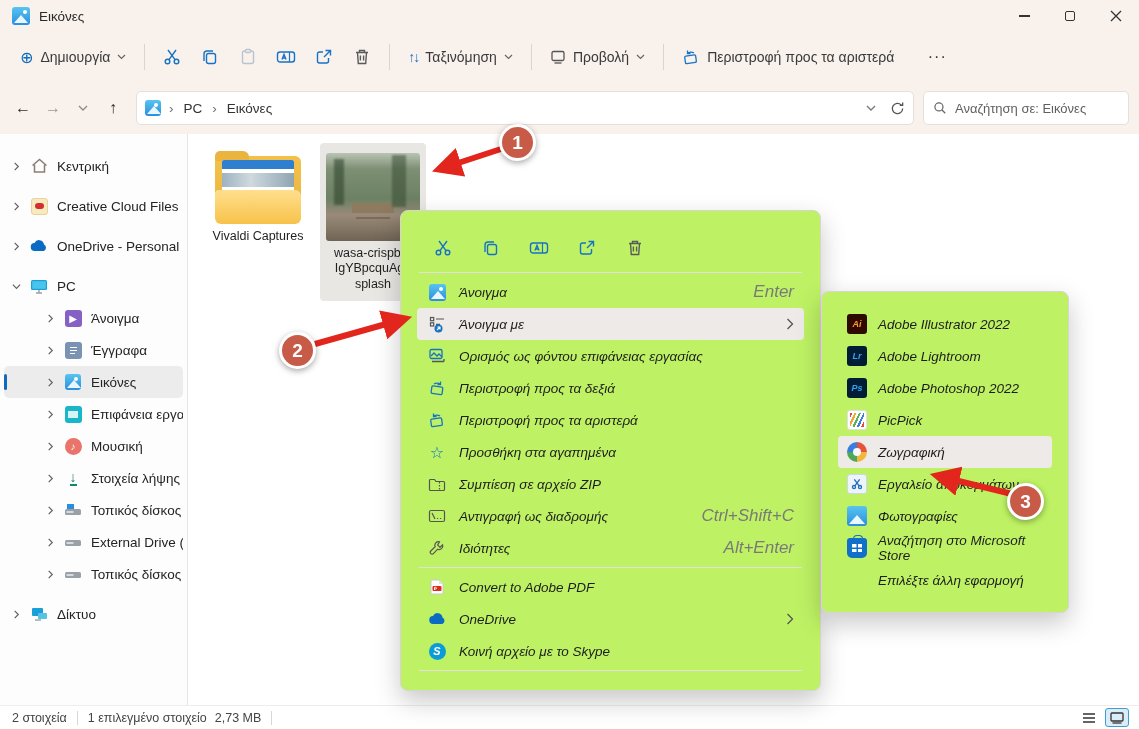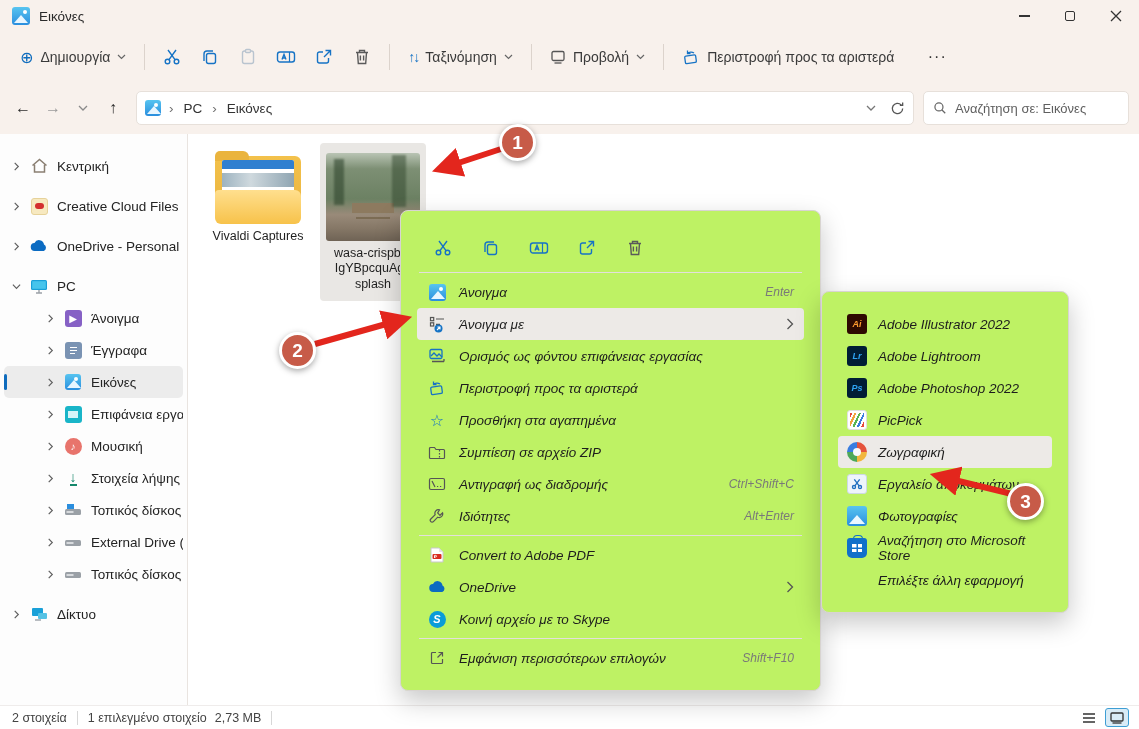--- a/index.html
+++ b/index.html
@@ -74,21 +74,21 @@
 
   
   .menu { background:#bef264; border:1px solid #d8d4d1; border-radius:8px; box-shadow:0 10px 26px rgba(0,0,0,.22); padding:16px; z-index:10;font-style:italic; }
   .ctx { left:400px; top:210px; width:421px; }
   .iconrow { height:42px; display:flex; align-items:center; gap:12px; padding:0 8px; }
   .qbtn { width:36px; height:32px; display:flex; align-items:center; justify-content:center; border-radius:5px; }
   .msep { height:1px; background:#e3dfdc; margin:3px 2px; }
   .mitem { height:32px; display:flex; align-items:center; border-radius:4px; padding:0 10px; font-size:13.5px; color:#1d1d1d; position:relative; }
   .mitem.hl { background:#edeae7; }
   .micon { width:20px; display:flex; justify-content:center; margin-right:12px; flex:none; }
-  .mshort { margin-left:auto; color:#797979; font-size:12px; }
+  .mshort { margin-left:auto; color:#797979; font-size:17px; }
   .msub { margin-left:auto; color:#555; display:flex; }
 
   .submenu { left:821px; top:291px; width:248px; z-index:11; }
   .aitem { height:32px; display:flex; align-items:center; border-radius:4px; padding:0 9px; font-size:13.5px; color:#1d1d1d; }
   .aitem.hl { background:#edeae7; }
   .aicon { width:20px; height:20px; margin-right:11px; flex:none; border-radius:3px; display:flex; align-items:center; justify-content:center; font-size:9px; font-weight:bold; }
   .ai { background:#2e0a01; color:#ff9a2e; }
   .lr { background:#001d35; color:#2ea3f2; }
   .ps { background:#001d35; color:#2ea3f2; }
   .picpick { background:#fff; border:1px solid #e0e0e0; position:relative; overflow:hidden; }
@@ -570,20 +570,31 @@
             <path d="M4 13.5h12M16 11v2.5" stroke="#555"></path>
           </g>
         </svg>
       </span>
     <span>Ορισμός ως φόντου επιφάνειας εργασίας</span>
   </div>
   <div class="mitem">
     <span class="micon">
         <svg width="18" height="16" viewBox="0 0 18 16">
           <g fill="none" stroke="#1673c5" stroke-width="1.3">
+            <path d="M12.5 4.5C11 2.8 8 2.5 6 4M12.5 1.5v3h-3"></path>
+            <rect x="3.5" y="6.5" width="11" height="7.5" rx="1.2" transform="rotate(8 9 10)"></rect>
+          </g>
+        </svg>
+      </span>
+    <span>Περιστροφή προς τα δεξιά</span>
+  </div>
+  <div class="mitem">
+    <span class="micon">
+        <svg width="18" height="16" viewBox="0 0 18 16">
+          <g fill="none" stroke="#1673c5" stroke-width="1.3">
             <path d="M5.5 4.5C7 2.8 10 2.5 12 4M5.5 1.5v3h3"></path>
             <rect x="3" y="6.5" width="11" height="7.5" rx="1.2" transform="rotate(-8 8.5 10)"></rect>
           </g>
         </svg>
       </span>
     <span>Περιστροφή προς τα αριστερά</span>
   </div>
   <div class="mitem">
     <span class="micon" style="color:#1673c5;font-size:16px">☆</span>
     <span>Προσθήκη στα αγαπημένα</span>
@@ -645,32 +656,20 @@
         </svg>
       </span>
   </div>
   <div class="mitem">
     <span class="micon">
         <span style="width:17px;height:17px;border-radius:50%;background:#0a9cd8;color:#fff;font-size:11px;font-weight:bold;display:flex;align-items:center;justify-content:center">S</span>
       </span>
     <span>Κοινή αρχείο με το Skype</span>
   </div>
   <div class="msep"></div>
-  <div class="mitem">
-    <span class="micon">
-        <svg width="16" height="16" viewBox="0 0 16 16">
-          <g fill="none" stroke="#555" stroke-width="1.2">
-            <path d="M7 2.5H3.5a1 1 0 0 0-1 1v9a1 1 0 0 0 1 1h9a1 1 0 0 0 1-1V9"></path>
-            <path d="M9.5 2.5h4v4M13 3L8.5 7.5"></path>
-          </g>
-        </svg>
-      </span>
-    <span>Εμφάνιση περισσότερων επιλογών</span>
-    <span class="mshort">Shift+F10</span>
-  </div>
 </div>
 
 <div class="abs menu submenu">
   <div class="aitem">
     <span class="aicon ai">Ai</span>
     <span>Adobe Illustrator 2022</span>
   </div>
   <div class="aitem">
     <span class="aicon lr">Lr</span>
     <span>Adobe Lightroom</span>

